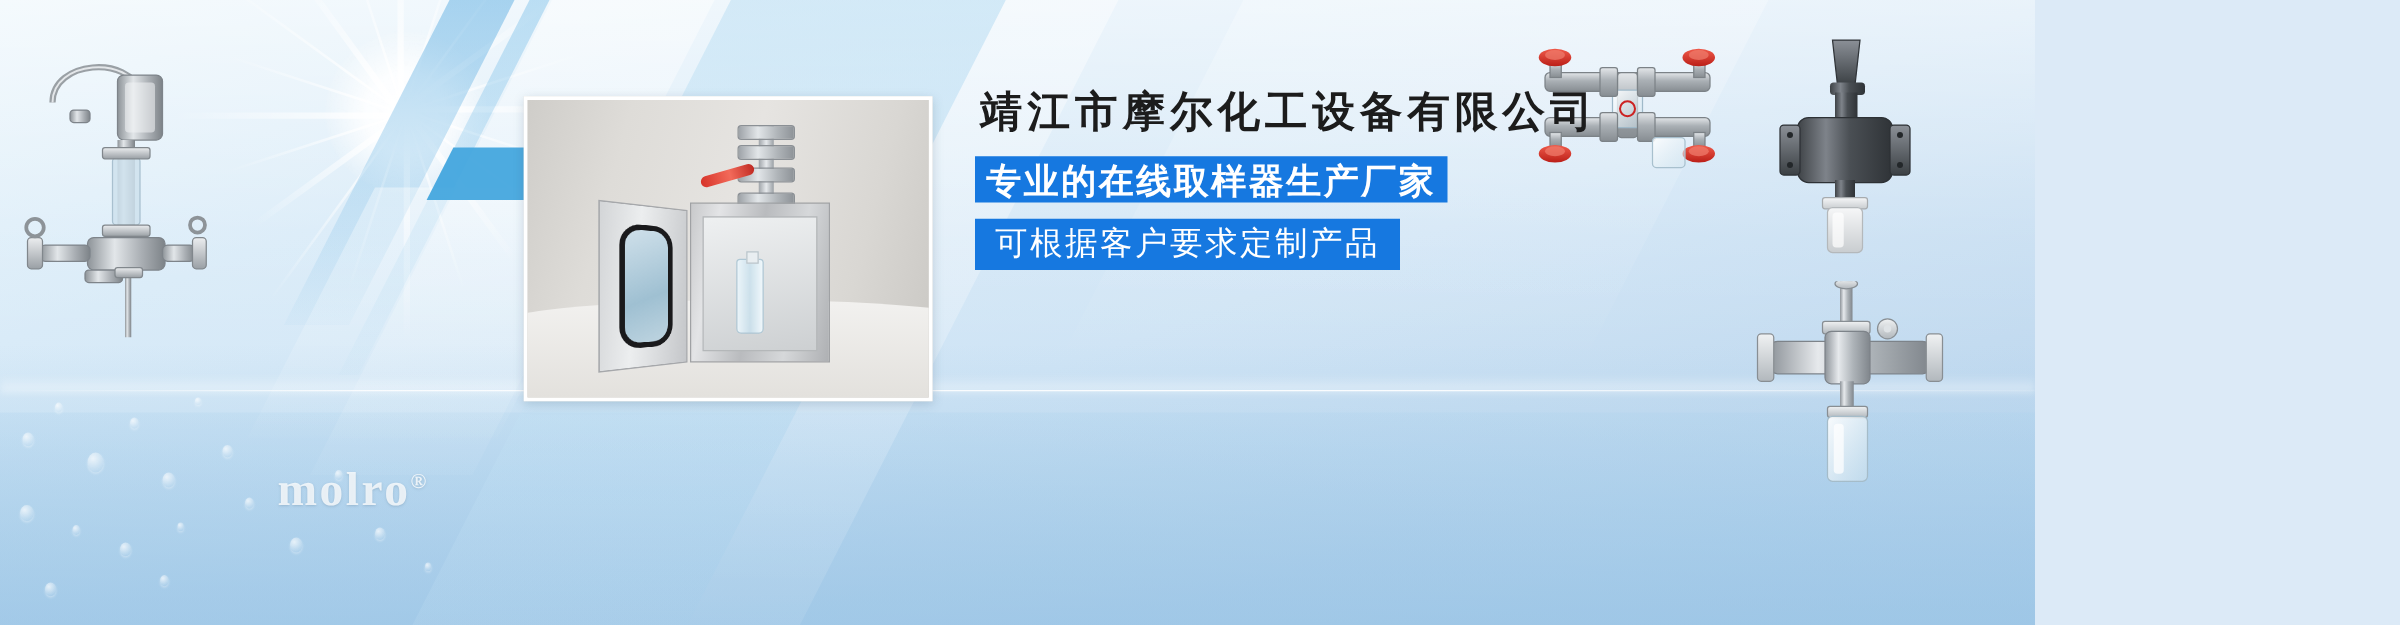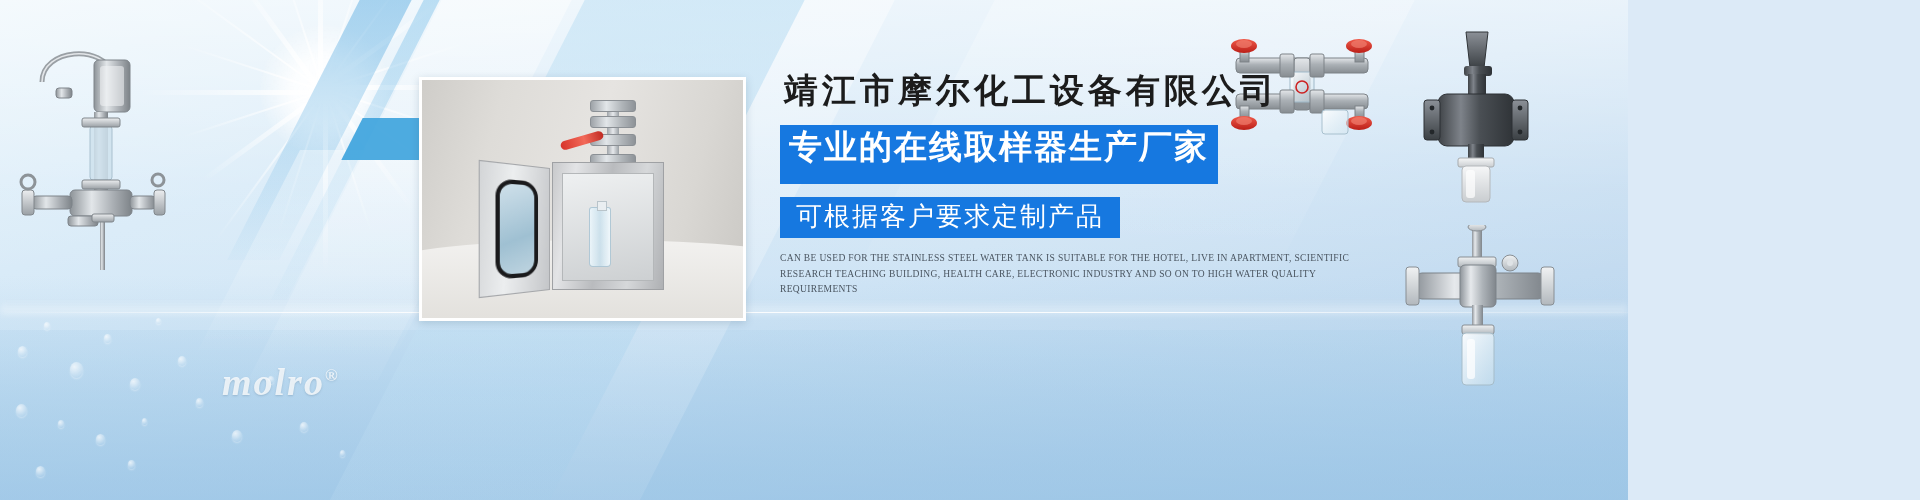--- a/index.html
+++ b/index.html
@@ -180,25 +180,25 @@
     letter-spacing:4px;
     font-weight:700;
     white-space:nowrap;
     padding-left:4px;
   }
   .hl1 {
     display:inline-block;
     margin-top:17px;
     background:#1678e0;
     color:#ffffff;
-    font-size:33px;
+    font-size:28px;
     font-weight:700;
     letter-spacing:2px;
     line-height:1.18;
-    padding:3px 9px 17px;
+    padding:3px 9px 1px;
     white-space:nowrap;
   }
   .line3 {
     margin-top:14px;
     font-size:26px;
     color:#121212;
     letter-spacing:0px;
     white-space:nowrap;
     line-height:1.2;
     padding-left:2px;
@@ -221,23 +221,22 @@
     font-family:"Liberation Serif", serif;
     font-size:9.5px;
     line-height:1.62;
     letter-spacing:.35px;
     color:#4a5560;
     text-transform:uppercase;
   }
 
   
   .watermark {
-    position:absolute; left:222px; top:360px;
+    position:absolute; left:222px; top:370px;
     font-family:"Liberation Serif", serif;
-    font-style:italic;
     font-weight:700;
     font-size:38px;
     letter-spacing:2px;
     color:rgba(255,255,255,.78);
     text-shadow:0 1px 2px rgba(120,150,175,.45);
     white-space:nowrap;
     text-align:right;
   }
   .watermark sup { font-size:17px; vertical-align:super; }
 </style>
@@ -516,18 +515,17 @@
     </div>
     <div class="door">
       <div class="glass"></div>
     </div>
   </div>
 
   <div class="textblock">
     <div class="company">靖江市摩尔化工设备有限公司</div>
     <div><span class="hl1">专业的在线取样器生产厂家</span></div>
     <div><span class="hl2">可根据客户要求定制产品</span></div>
-    <div class="english">CAN BE USED FOR THE STAINLESS STEEL WATER TANK IS SUITABLE FOR THE HOTEL, LIVE IN APARTMENT, SCIENTIFIC RESEARCH TEACHING BUILDING, HEALTH CARE, ELECTRONIC INDUSTRY AND SO ON TO HIGH WATER QUALITY REQUIREMENTS</div>
   </div>
 
   <div class="watermark"><span>molro</span><sup>®</sup></div>
 
 </div>
 
 </body></html>

